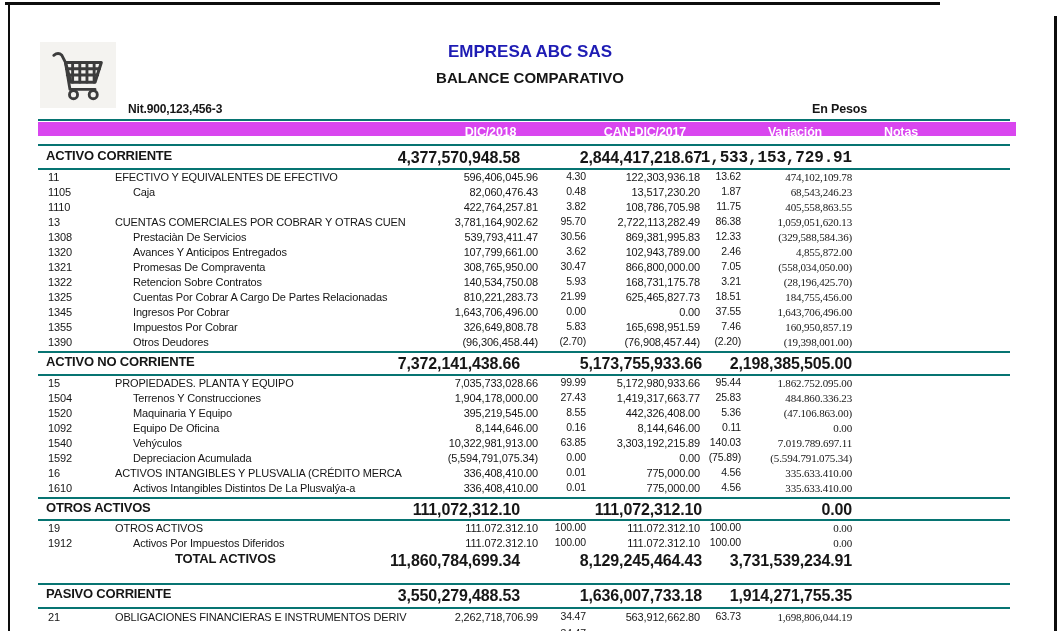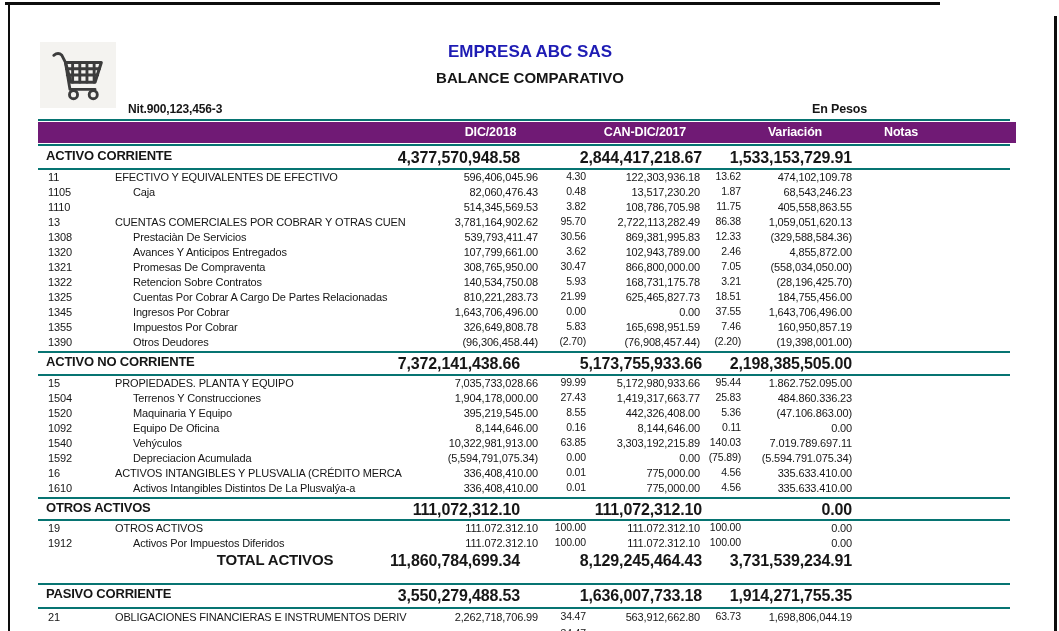--- a/index.html
+++ b/index.html
@@ -14,39 +14,39 @@
   .border-left{left:8px;top:2px;width:2px;height:629px;background:#0d0d0d;}
   .border-right{left:1054px;top:16px;width:3px;height:615px;background:#0d0d0d;}
   
   .logo{left:40px;top:42px;width:76px;height:66px;background:#f4f3f0;display:flex;align-items:center;justify-content:center;}
   .nit{left:128px;top:102px;font-size:12px;font-weight:bold;}
   .company{left:200px;top:42px;width:660px;text-align:center;font-size:17px;font-weight:bold;color:#1e1cb4;letter-spacing:0;}
   .report-title{left:200px;top:69px;width:660px;text-align:center;font-size:15px;font-weight:bold;letter-spacing:0;}
   .en-pesos{left:812px;top:102px;font-size:12.5px;font-weight:bold;}
   
   .teal{background:#077472;height:2px;}
-  .bar{left:38px;top:122px;width:978px;height:21px;background:#701a75;}
+  .bar{left:38px;top:122px;width:978px;height:14px;background:#d946ef;}
   .bar span{position:absolute;top:3px;color:#fff;font-size:12.5px;font-weight:bold;text-align:center;}
   .h1{left:390px;width:125px;} .h2{left:507px;width:200px;} .h3{left:657px;width:200px;} .h4{left:763px;width:200px;}
   
   #table{left:38px;top:0;width:978px;height:631px;}
   #table .line{position:absolute;left:0;width:972px;height:2px;background:#077472;}
   .sec-title{position:absolute;left:8px;font-size:13px;font-weight:bold;letter-spacing:-0.2px;white-space:nowrap;}
   .num{position:absolute;text-align:right;white-space:nowrap;font-size:11px;}
   .bold{font-weight:bold;font-size:16px;}
   .t1{left:262px;width:220px;} .t2{left:444px;width:220px;} .t3{left:594px;width:220px;}
   .row{position:absolute;left:0;width:978px;height:15px;font-size:11px;}
   .code{position:absolute;left:10px;white-space:nowrap;}
   .desc{position:absolute;white-space:nowrap;overflow:hidden;}
   .desc.l1{left:77px;width:330px;}
   .desc.l2{left:95px;width:315px;}
-  .v1{left:280px;width:220px;} .v2{left:442px;width:220px;} .v3{left:594px;width:220px;}
+  .v1{left:280px;width:220px;} .v2{left:442px;width:220px;} .v3{left:594px;width:220px;font-family:Liberation Serif, serif;}
   .p1{left:488px;width:60px;} .p2{left:643px;width:60px;}
   .pct{font-size:10.5px;margin-top:-1px;}
-  .total-label{position:absolute;left:137px;width:200px;text-align:center;font-weight:bold;font-size:15px;}
+  .total-label{position:absolute;left:137px;width:200px;text-align:left;font-weight:bold;font-size:13px;}
 </style>
 </head>
 <body>
 
 <div class="page">
 
   <div class="abs border-top"></div>
   <div class="abs border-left"></div>
   <div class="abs border-right"></div>
 
@@ -74,21 +74,21 @@
     <span class="h3">Variación</span>
     <span class="h4">Notas</span>
   </div>
   <div class="abs teal" style="left:38px;top:144px;width:972px;"></div>
 
   <div class="abs" id="table">
       <div>
       <span class="sec-title" style="top: 148px;">ACTIVO CORRIENTE</span>
       <span class="num t1 bold" style="top: 149px;">4,377,570,948.58</span>
       <span class="num t2 bold" style="top: 149px;">2,844,417,218.67</span>
-      <span class="num t3 bold" style="top: 149px;">1,533,153,729.91</span>
+      <span class="num t3 bold" style="top: 149px; font-family: Liberation Mono, monospace;">1,533,153,729.91</span>
     </div>
       <div class="line" style="top: 168px;"></div>
       <div class="row" style="top: 171px;">
       <span class="code">11</span>
       <span class="desc l1">EFECTIVO Y EQUIVALENTES DE EFECTIVO</span>
       <span class="num v1">596,406,045.96</span>
       <span class="num p1 pct">4.30</span>
       <span class="num v2">122,303,936.18</span>
       <span class="num p2 pct">13.62</span>
       <span class="num v3">474,102,109.78</span>
@@ -97,21 +97,21 @@
       <span class="code">1105</span>
       <span class="desc l2">Caja</span>
       <span class="num v1">82,060,476.43</span>
       <span class="num p1 pct">0.48</span>
       <span class="num v2">13,517,230.20</span>
       <span class="num p2 pct">1.87</span>
       <span class="num v3">68,543,246.23</span>
     </div>
       <div class="row" style="top: 201px;">
       <span class="code">1110</span>
-      <span class="num v1">514,345,569.53</span>
+      <span class="num v1">422,764,257.81</span>
       <span class="num p1 pct">3.82</span>
       <span class="num v2">108,786,705.98</span>
       <span class="num p2 pct">11.75</span>
       <span class="num v3">405,558,863.55</span>
     </div>
       <div class="row" style="top: 216px;">
       <span class="code">13</span>
       <span class="desc l1">CUENTAS COMERCIALES POR COBRAR Y OTRAS CUEN</span>
       <span class="num v1">3,781,164,902.62</span>
       <span class="num p1 pct">95.70</span>

